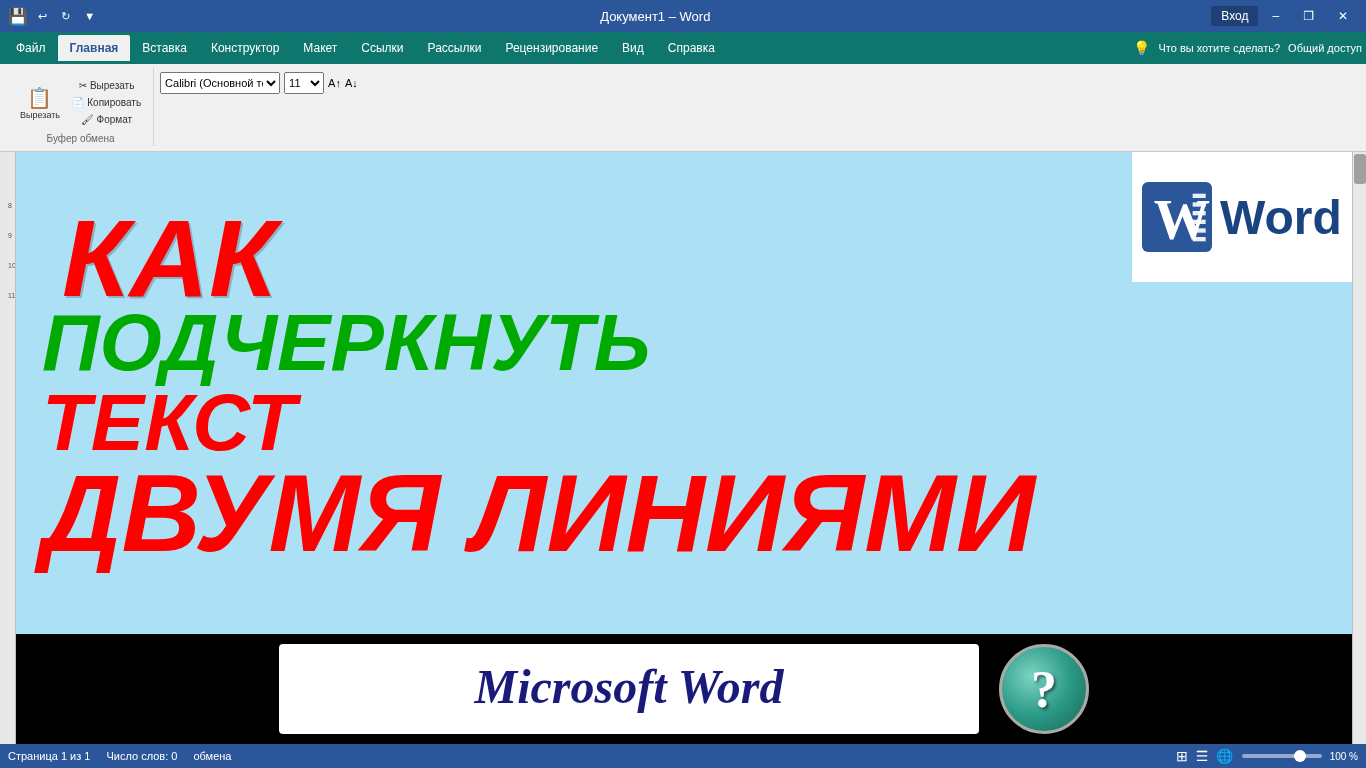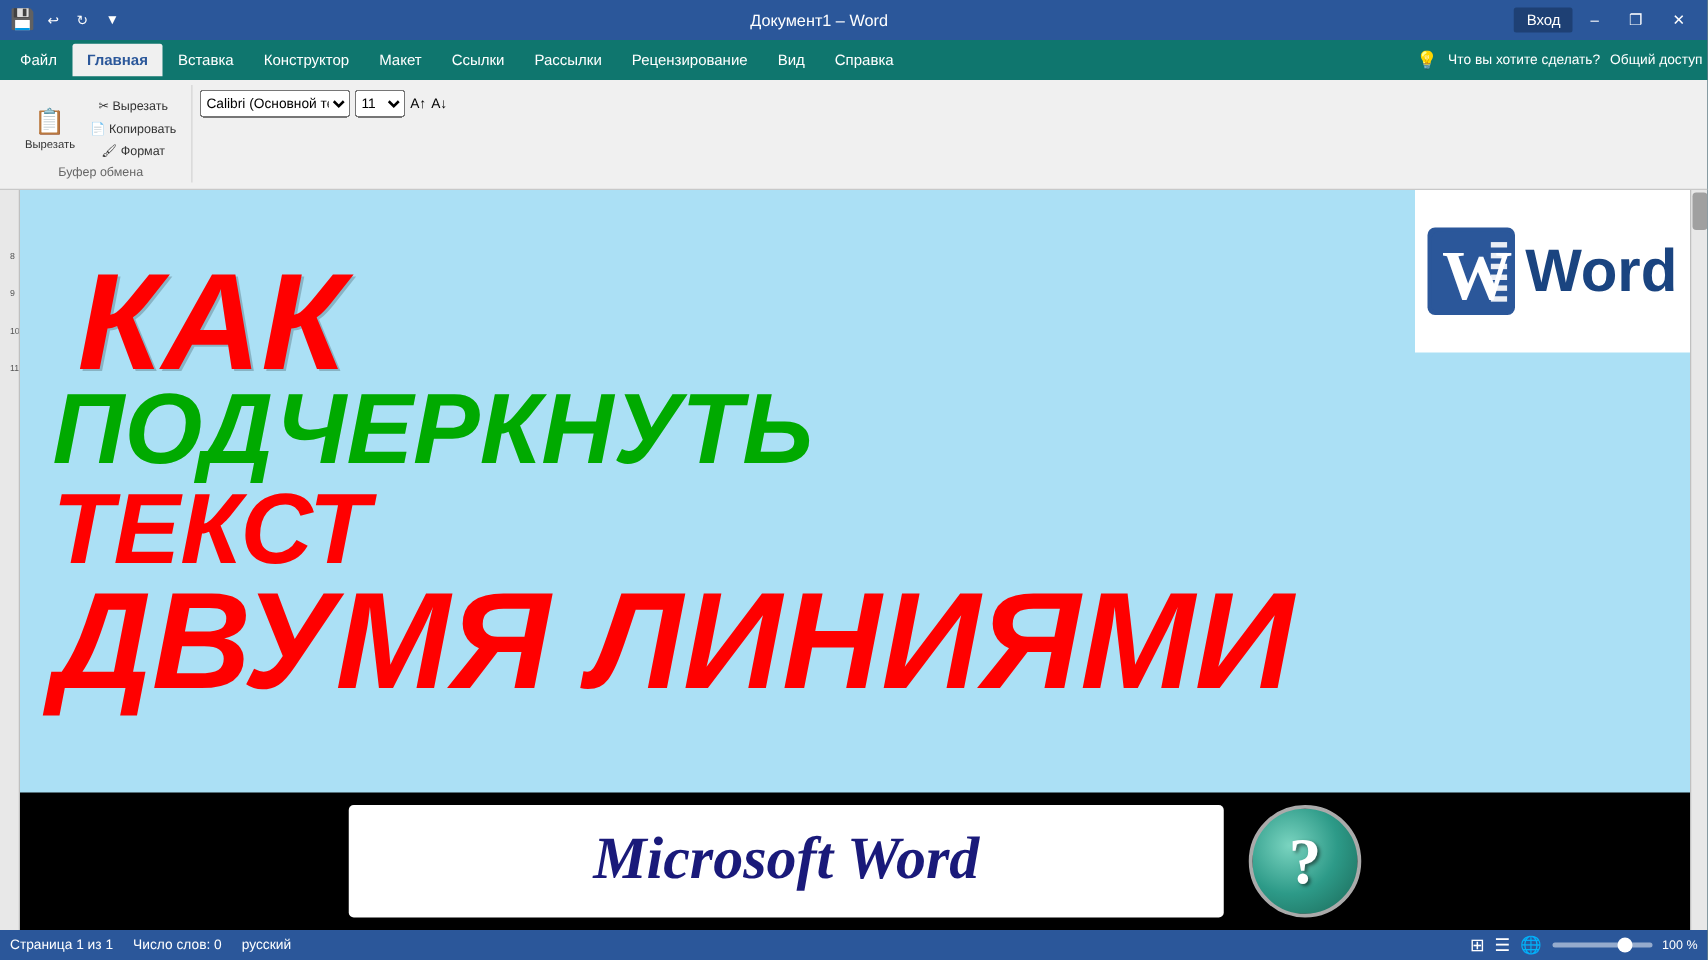--- a/index.html
+++ b/index.html
@@ -317,21 +317,21 @@
 
   <div class="scroll-area">
     <div class="scroll-thumb"></div>
   </div>
 </div>
 
 <div class="status-bar">
   <div class="status-left">
     <span>Страница 1 из 1</span>
     <span>Число слов: 0</span>
-    <span>русский</span>
+    <span>обмена</span>
   </div>
   <div class="status-right">
     <span class="view-btn" title="Разметка страницы">⊞</span>
     <span class="view-btn" title="Режим чтения">☰</span>
     <span class="view-btn" title="Веб-документ">🌐</span>
     <div class="zoom-slider">
       <div class="zoom-thumb"></div>
     </div>
     <span class="zoom-pct">100 %</span>
   </div>

